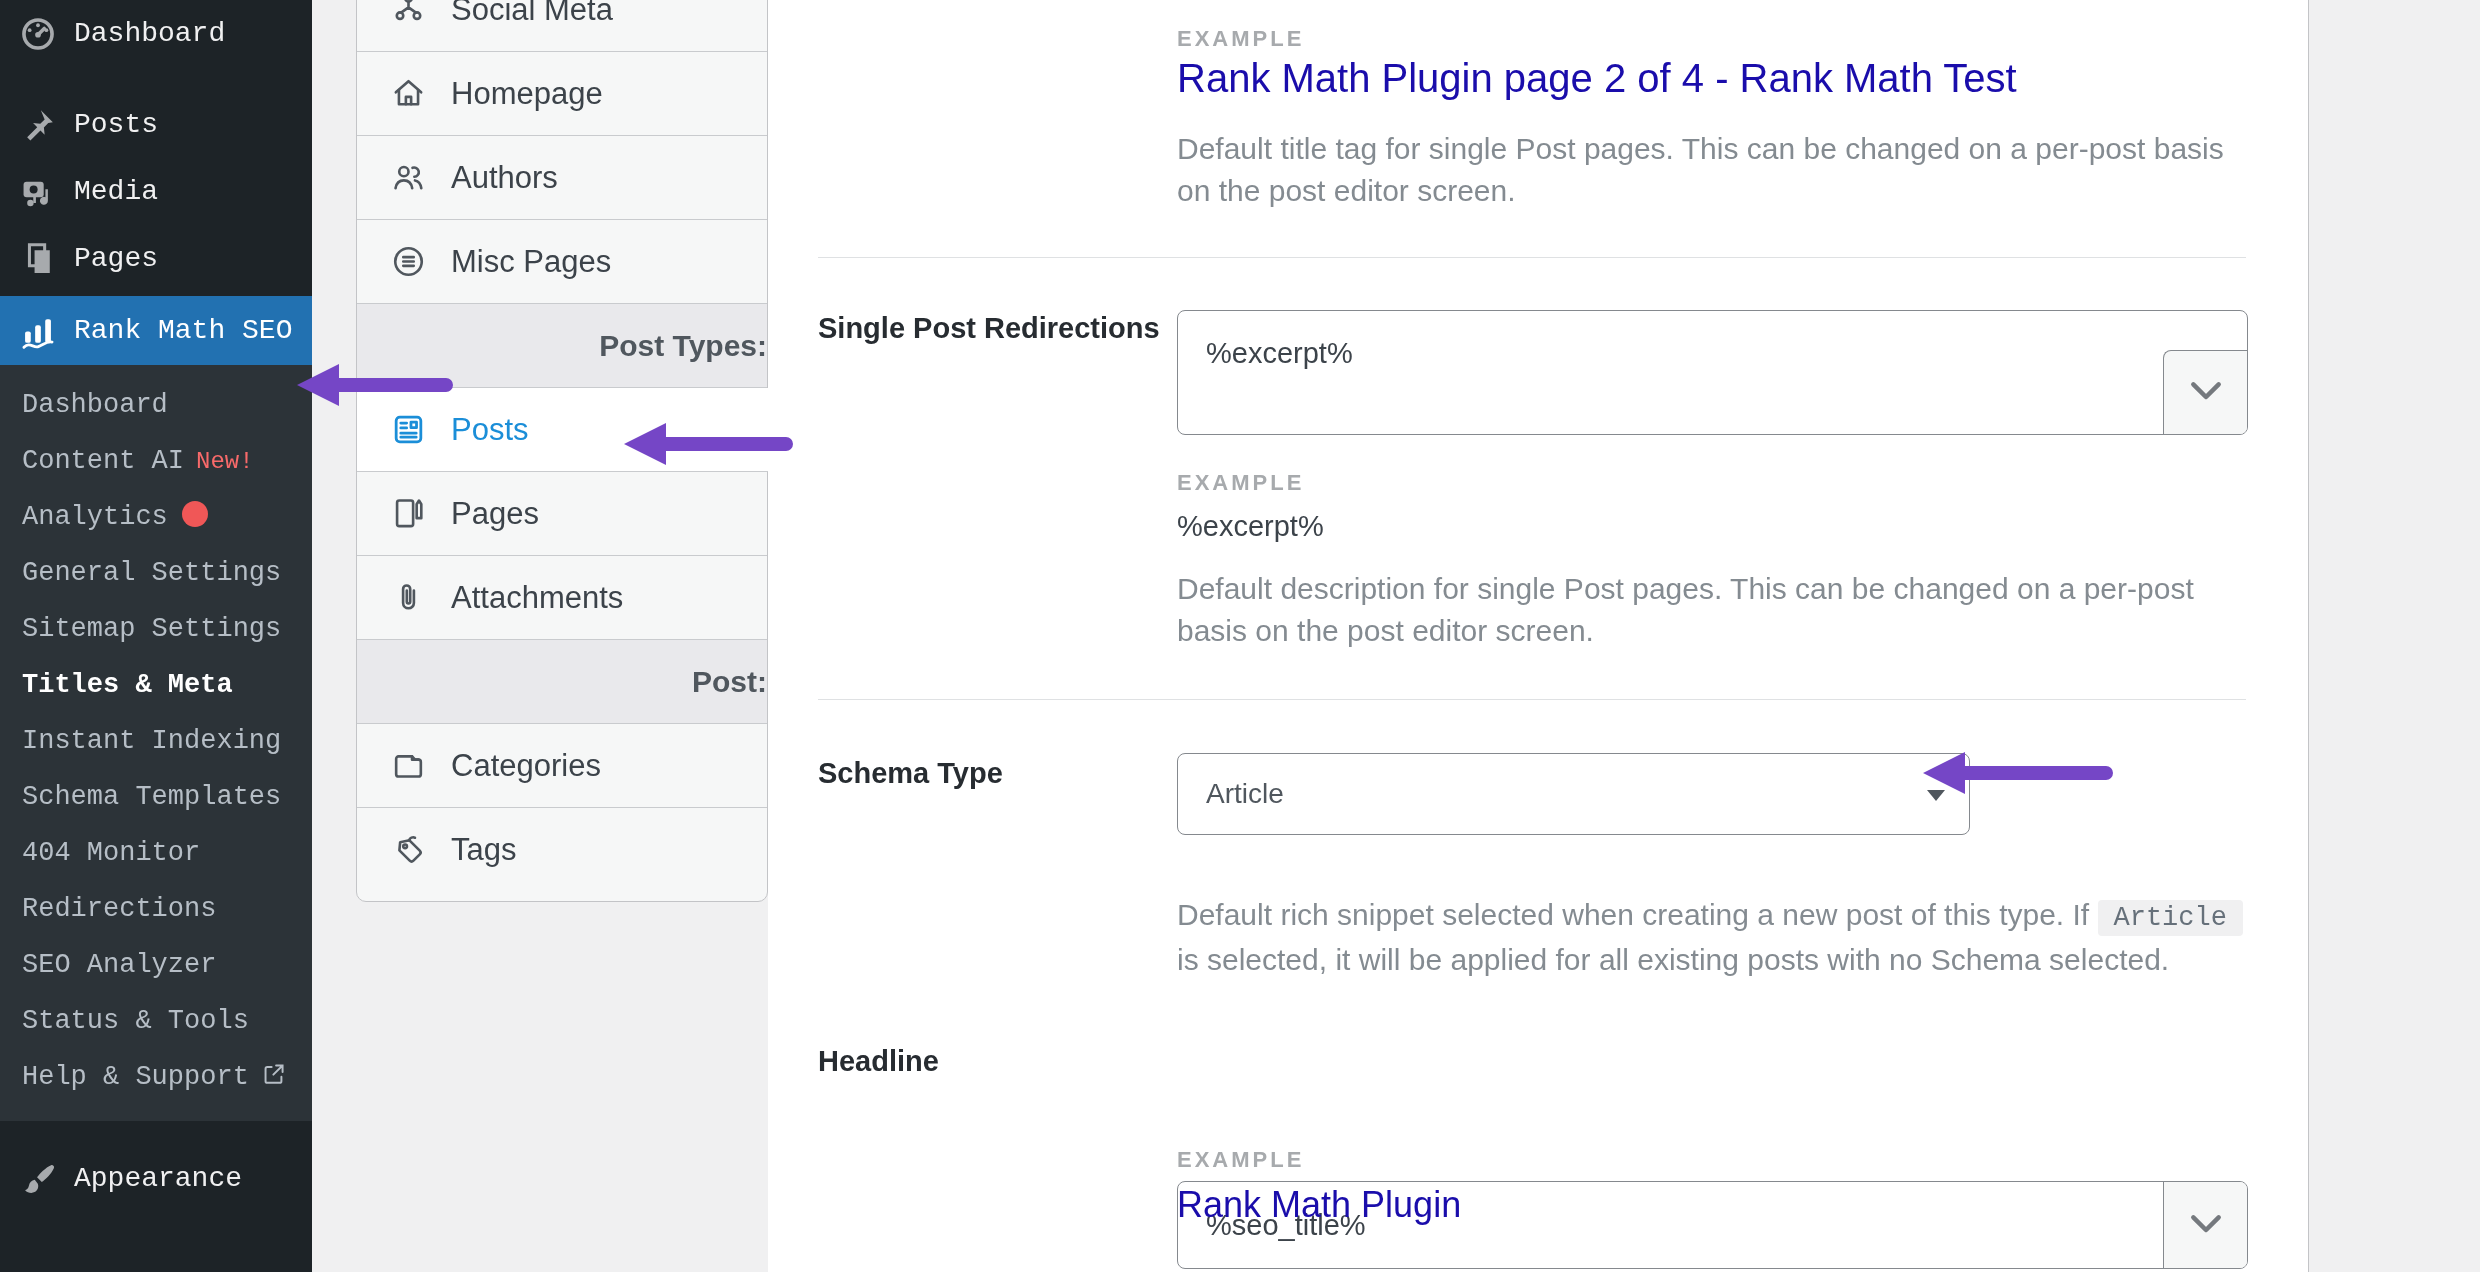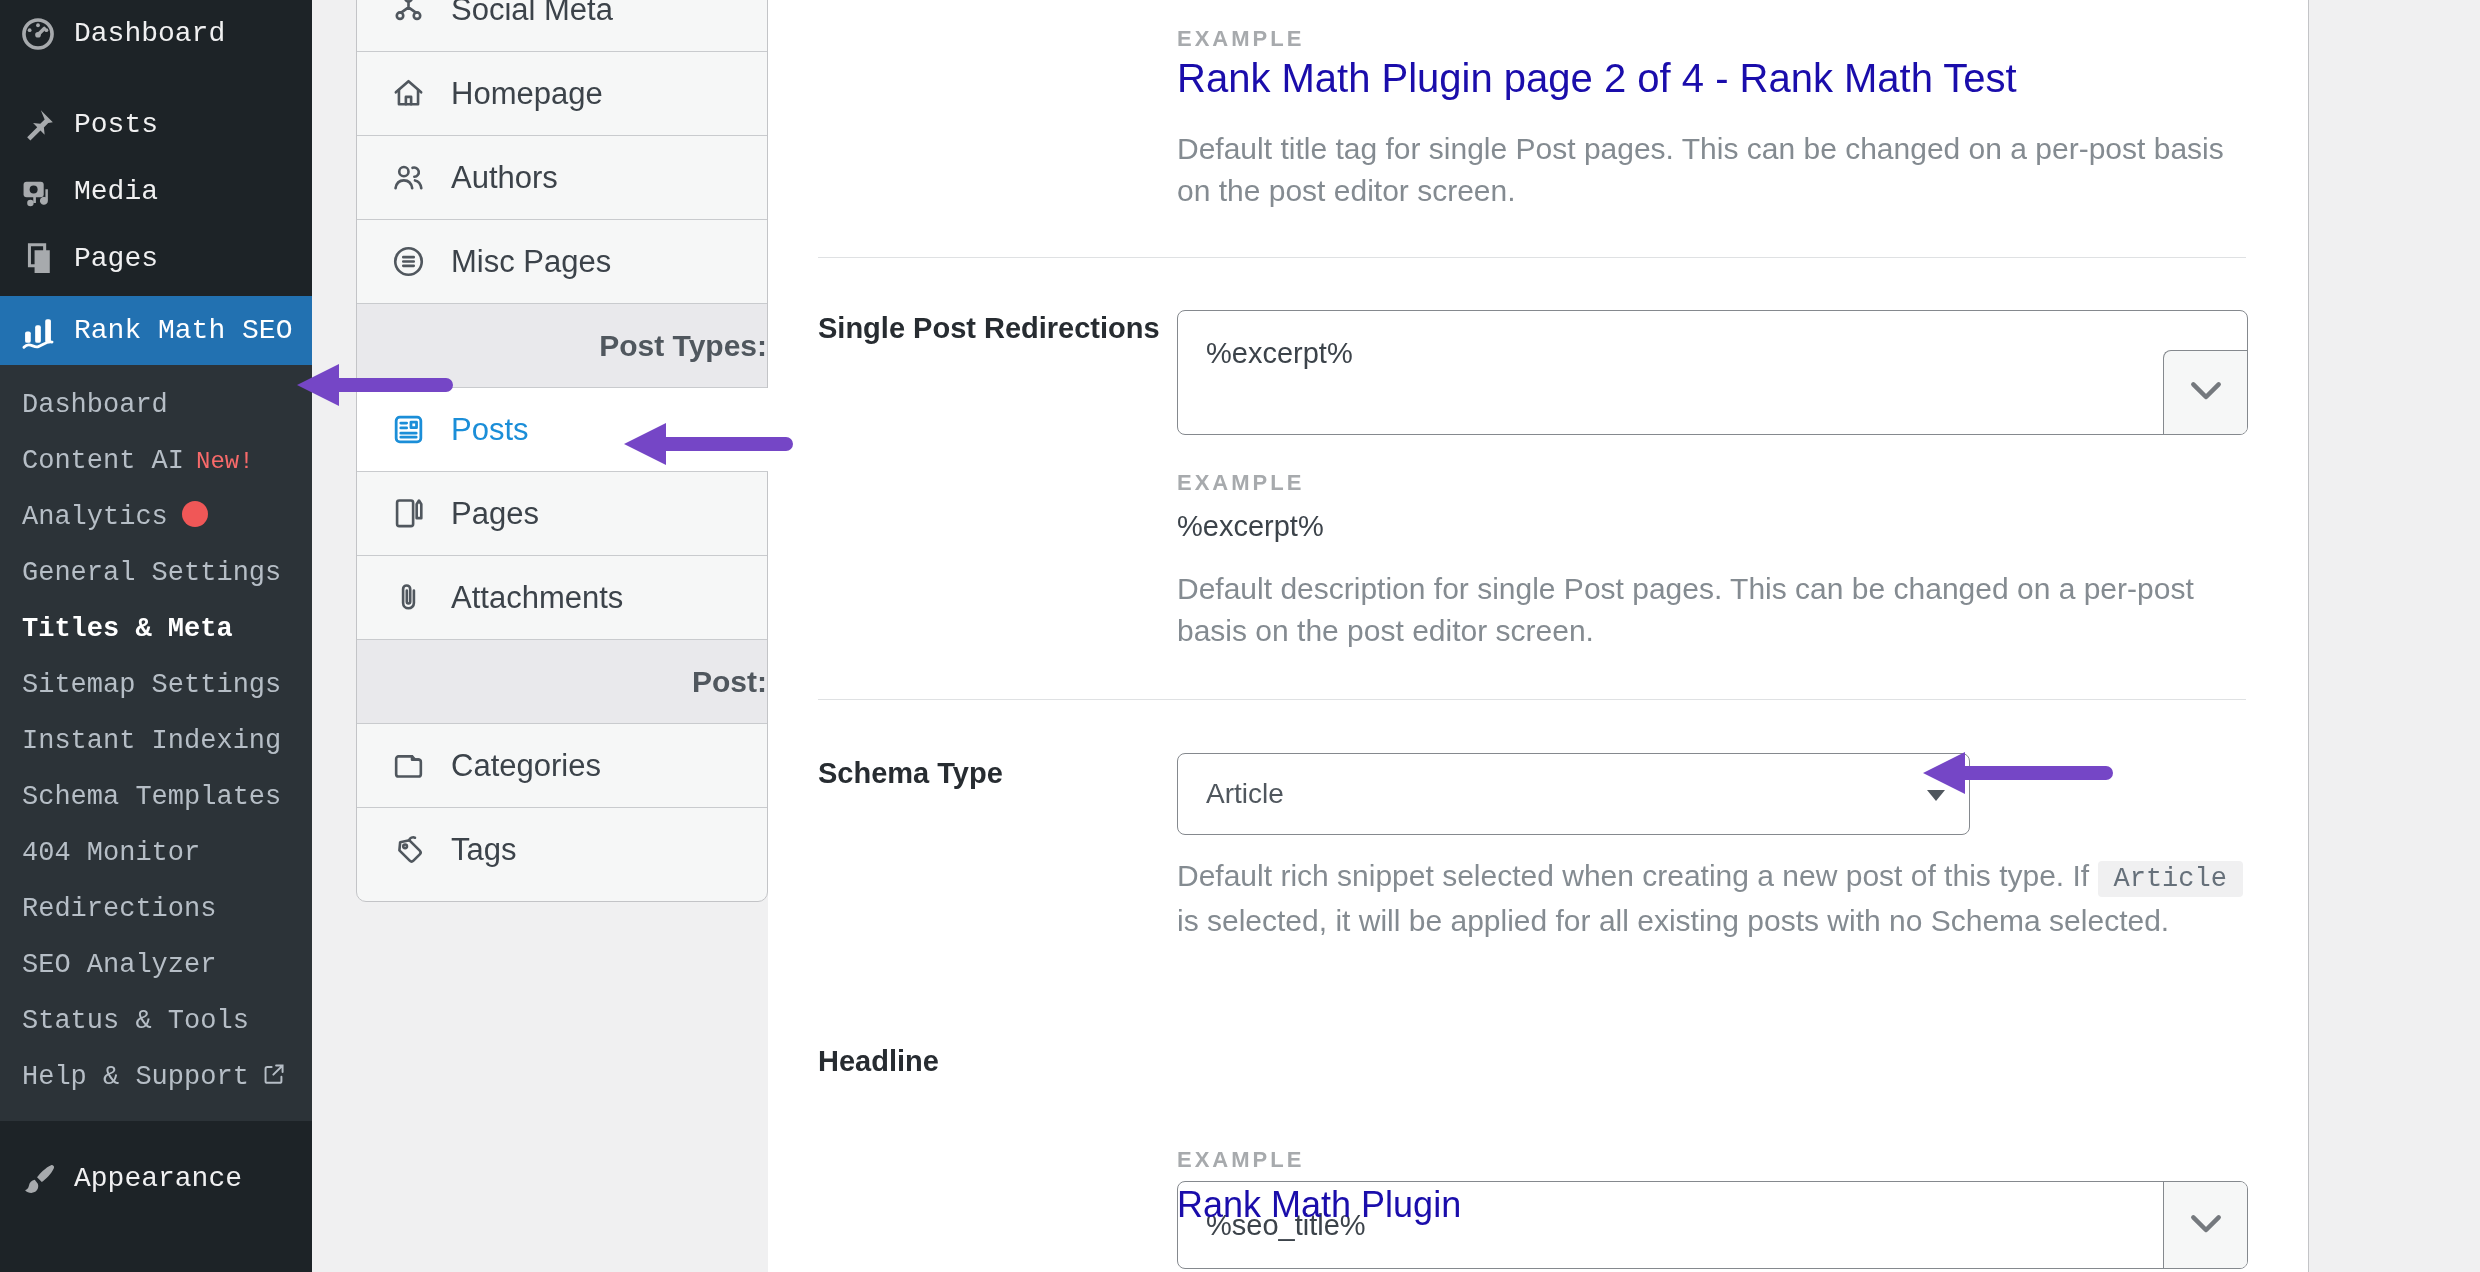--- a/index.html
+++ b/index.html
@@ -119,22 +119,22 @@
         </svg>
     </span>
     <span>Rank Math SEO</span>
   </div>
 
   <nav class="wp-submenu">
     <div class="wp-sub-item">Dashboard</div>
     <div class="wp-sub-item"><span>Content AI</span><span class="nav-badge">New!</span></div>
     <div class="wp-sub-item"><span>Analytics</span><span class="red-dot"></span></div>
     <div class="wp-sub-item">General Settings</div>
+    <div class="wp-sub-item">Sitemap Settings</div>
     <div class="wp-sub-item active">Titles &amp; Meta</div>
-    <div class="wp-sub-item">Sitemap Settings</div>
     <div class="wp-sub-item">Instant Indexing</div>
     <div class="wp-sub-item">Schema Templates</div>
     <div class="wp-sub-item">404 Monitor</div>
     <div class="wp-sub-item">Redirections</div>
     <div class="wp-sub-item">SEO Analyzer</div>
     <div class="wp-sub-item">Status &amp; Tools</div>
     <div class="wp-sub-item"><span>Help &amp; Support</span><span class="ext-ico"><svg width="26" height="26" viewBox="0 0 20 20">
             <path d="M8.2 4.6H4.8A1.3 1.3 0 0 0 3.5 5.9v9.6a1.3 1.3 0 0 0 1.3 1.3h9.6a1.3 1.3 0 0 0 1.3-1.3v-3.4M11.6 3.4h5v5M16.2 3.8l-6.7 6.7" fill="none" stroke="#b6bec6" stroke-width="1.5" stroke-linecap="round"></path>
           </svg></span></div>
   </nav>
@@ -266,21 +266,21 @@
   <div class="ex-label" style="top:470px; left:409px;">EXAMPLE</div>
   <div class="ex-value" style="top:510px; left:409px;">%excerpt%</div>
   <p class="desc" style="top:568px; left:409px; width:1085px;">Default description for single Post pages. This can be changed on a per-post basis on the post editor screen.</p>
   <div class="divider" style="top:699px;"></div>
 
   <div class="fld-label" style="top:757px;">Schema Type</div>
   <div class="rm-select" style="top:753px; position:absolute;">
     <span>Article</span>
     <span class="sel-caret"></span>
   </div>
-  <p class="desc" style="top:855px; left:409px; width:1095px;"><span>Default rich snippet selected when creating a new post of this type. If </span><span class="code-chip">Article</span><span> is selected, it will be applied for all existing posts with no Schema selected.</span></p>
+  <p class="desc" style="top:894px; left:409px; width:1095px;"><span>Default rich snippet selected when creating a new post of this type. If </span><span class="code-chip">Article</span><span> is selected, it will be applied for all existing posts with no Schema selected.</span></p>
 
   <div class="fld-label" style="top:1045px;">Headline</div>
   <div class="rm-box" style="top:1056px; height:88px;">
     <input class="rm-input" spellcheck="false" value="%seo_title%" style="">
     <button class="var-btn hl">
       <span><svg width="32" height="20" viewBox="0 0 24 14">
             <path d="M2.5 2l9.5 9.5L21.5 2" fill="none" stroke="#75797e" stroke-width="3.4" stroke-linecap="round" stroke-linejoin="round"></path>
           </svg></span>
     </button>
   </div>

